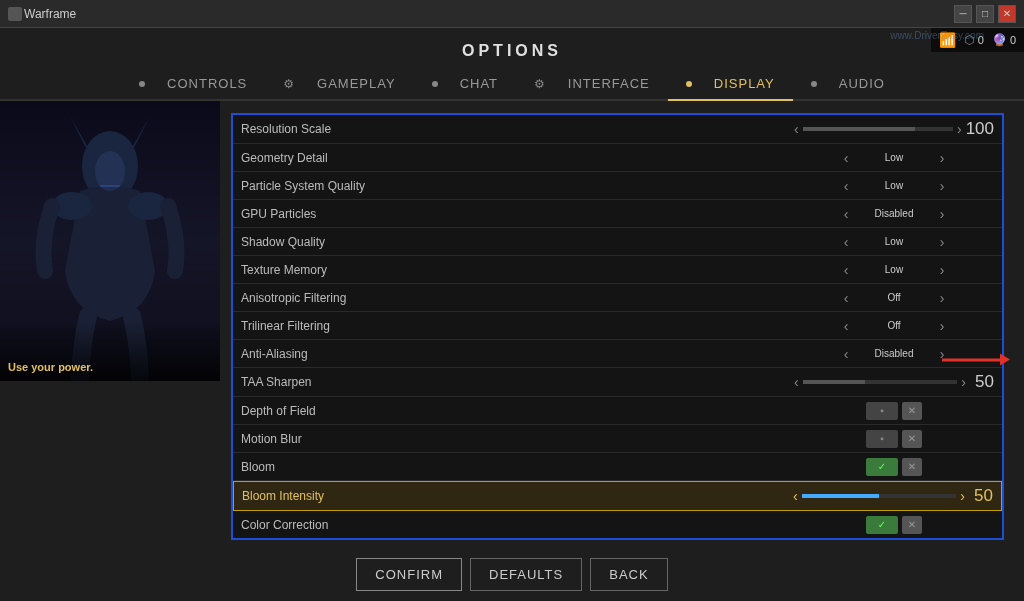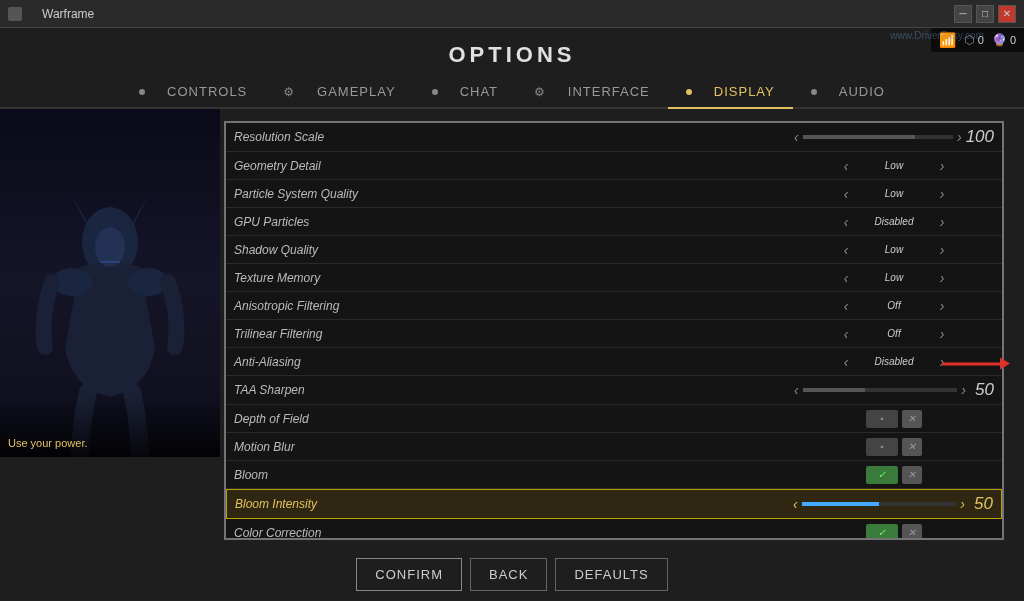--- a/index.html
+++ b/index.html
@@ -19,21 +19,21 @@
       height: 28px;
       display: flex;
       align-items: center;
       justify-content: space-between;
       padding: 0 8px;
       border-bottom: 1px solid #444;
     }
     .title-bar-left {
       display: flex;
       align-items: center;
-      gap: 20px;
+      gap: 2px;
       font-size: 12px;
       color: #ccc;
     }
     .title-bar-icon {
       width: 14px;
       height: 14px;
       background: #555;
       border-radius: 2px;
     }
     .title-bar-controls {
@@ -95,21 +95,21 @@
       width: 100%;
       height: calc(601px - 28px);
       background: #1e1e1e;
       display: flex;
       flex-direction: column;
     }
 
     
     .page-title {
       text-align: center;
-      font-size: 22px;
+      font-size: 16px;
       font-weight: bold;
       color: #e0e0e0;
       letter-spacing: 4px;
       padding: 14px 0 8px;
     }
 
     
     .nav-tabs {
       display: flex;
       justify-content: center;
@@ -153,27 +153,28 @@
 
     
     .left-panel {
       width: 220px;
       position: relative;
       overflow: hidden;
       flex-shrink: 0;
     }
     .char-image {
       width: 100%;
-      height: 348px;
+      height: 280px;
       background: linear-gradient(180deg, #0a0a1a 0%, #151528 50%, #0d0d1a 100%);
       position: relative;
       overflow: hidden;
       display: flex;
       align-items: flex-end;
       justify-content: center;
+      font-weight: bold;
     }
     .char-overlay {
       position: absolute;
       bottom: 0;
       left: 0;
       right: 0;
       height: 60px;
       background: linear-gradient(transparent, rgba(0,0,0,0.8));
     }
     .char-caption {
@@ -181,27 +182,26 @@
       bottom: 8px;
       left: 8px;
       font-size: 11px;
       color: #999;
     }
     .char-caption span { color: #e0c060; }
 
     
     .settings-panel {
       flex: 1;
-      margin: 12px 20px 8px 4px;
-      border: 2px solid #737373;
+      margin: 12px 20px 8px 11px;
+      border: 2px solid #1d4ed8;
       overflow-y: auto;
       background: rgba(0,0,0,0.3);
       scrollbar-width: thin;
       scrollbar-color: #555 #222;
-      font-style: italic;
     }
     .settings-panel::-webkit-scrollbar { width: 8px; }
     .settings-panel::-webkit-scrollbar-track { background: #222; }
     .settings-panel::-webkit-scrollbar-thumb { background: #555; }
 
     .setting-row {
       display: flex;
       align-items: center;
       padding: 4px 8px;
       border-bottom: 1px solid #2a2a2a;
@@ -652,17 +652,17 @@
     </div>
 
     <div class="arrow-annotation" style="top: 58%;">
       <div class="red-arrow"></div>
     </div>
 
   </div>
 
   <div class="bottom-bar">
     <button class="bottom-btn confirm">CONFIRM</button>
+    <button class="bottom-btn">DEFAULTS</button>
     <button class="bottom-btn">BACK</button>
-    <button class="bottom-btn">DEFAULTS</button>
   </div>
 
 </div>
 
 </body></html>

